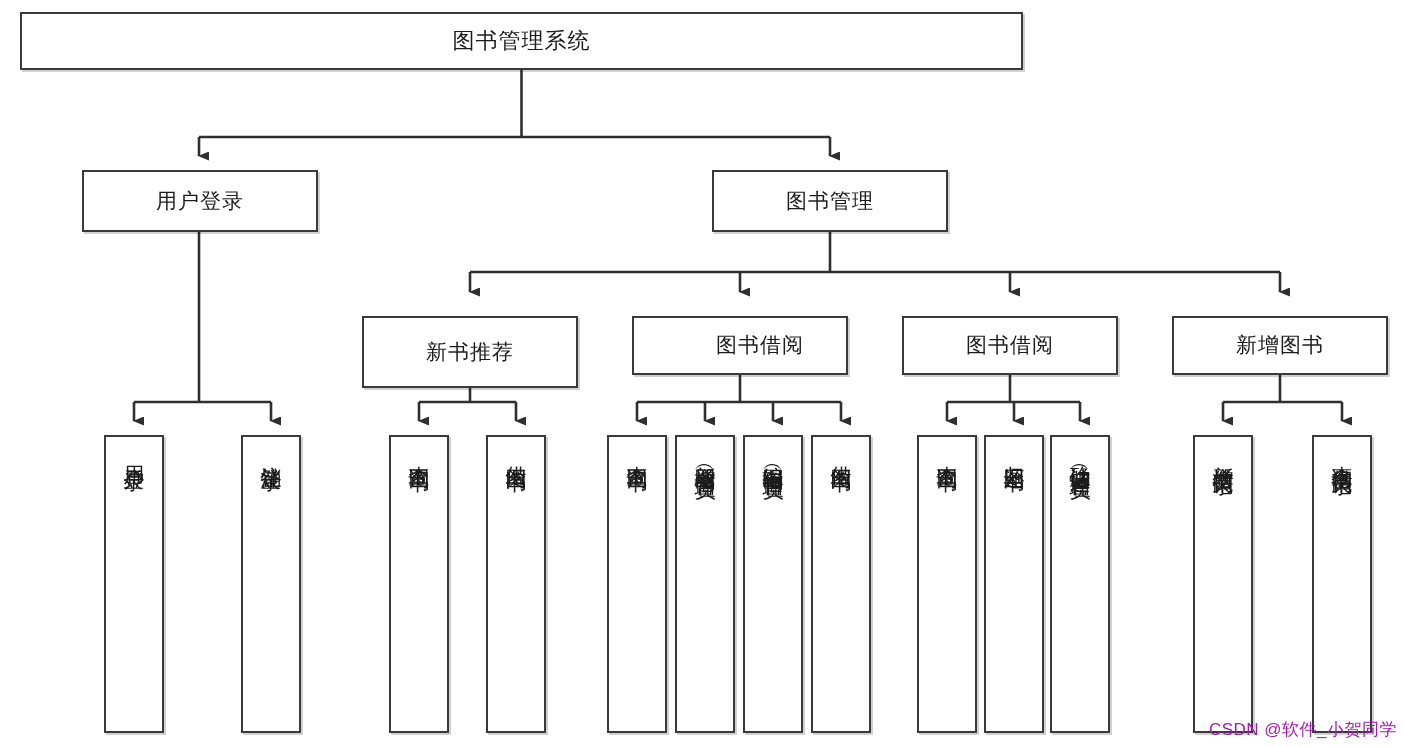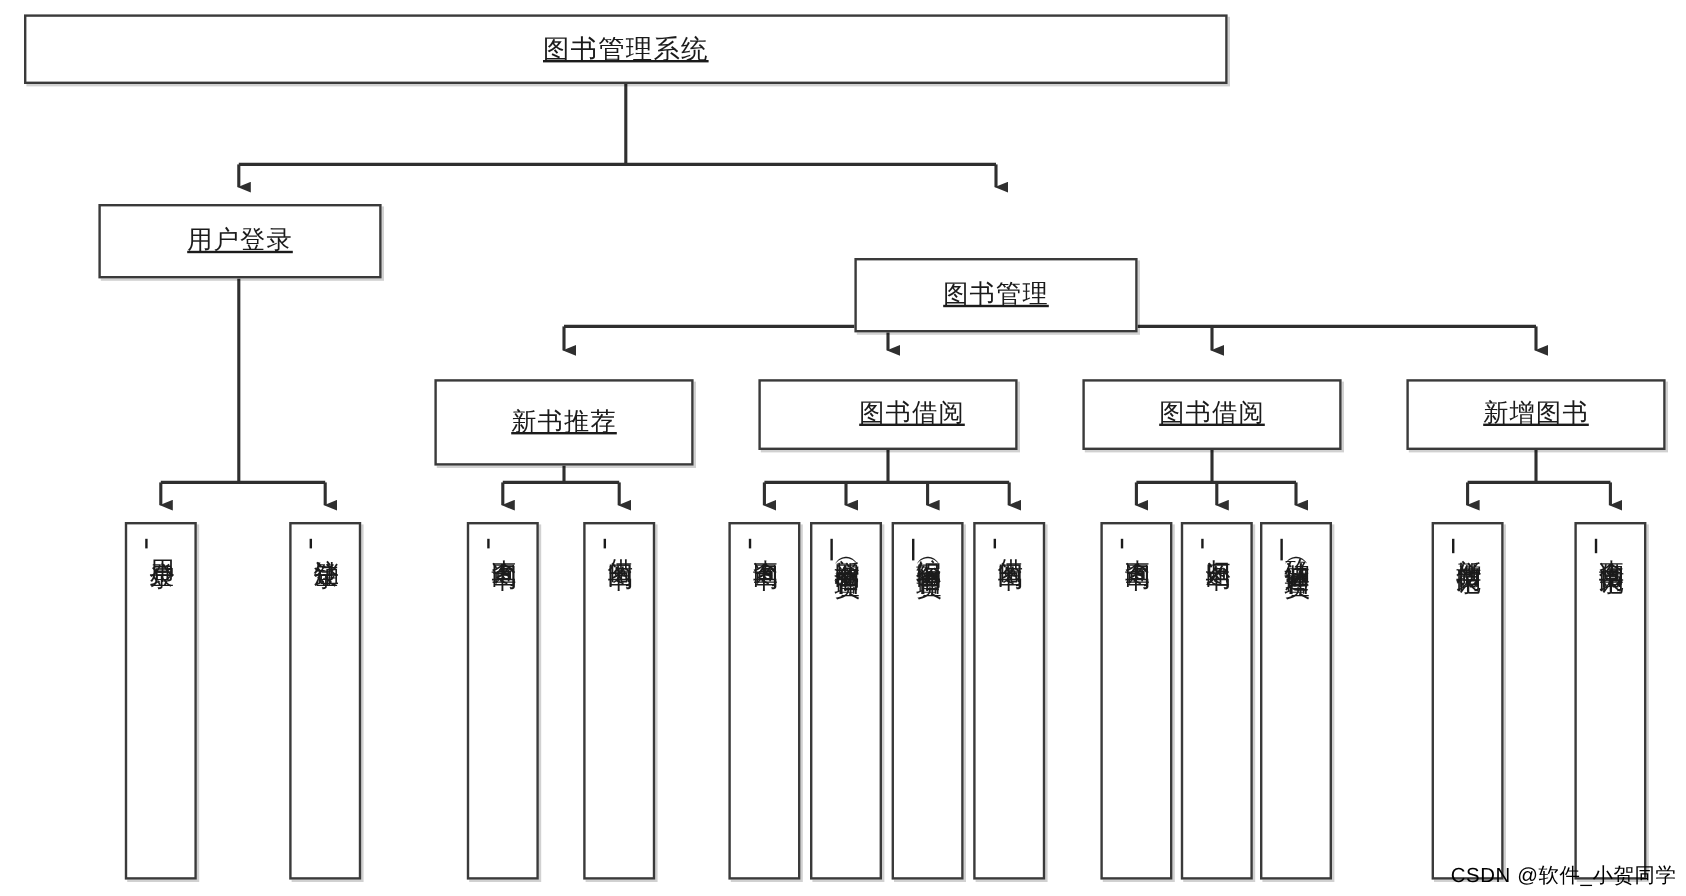--- a/index.html
+++ b/index.html
@@ -35,21 +35,20 @@
     align-items: center;
     justify-content: center;
     color: #1b1b1b;
     box-shadow: 2px 2px 0 rgba(0,0,0,0.18);
   }
   .node .label {
     display: block;
     text-align: right;
     line-height: 1.25;
     letter-spacing: 1px;
-    text-decoration: underline;
   }
   .node.horiz .label {
     font-size: 21px;
   }
   .node.root .label {
     font-size: 22px;
   }
   .node.vert {
     align-items: flex-start;
     padding-top: 12px;
@@ -61,21 +60,21 @@
     font-size: 21px;
     line-height: 1.05;
     letter-spacing: 2px;
     white-space: nowrap;
   }
   .watermark {
     position: absolute;
     right: 8px;
     bottom: 6px;
     font-size: 17px;
-    color: #000000;
+    color: #a21caf;
     letter-spacing: 0.5px;
     user-select: none;
     white-space: nowrap;
   }
 </style>
 </head>
 <body>
 
 <div id="diagram-root">
 
@@ -129,21 +128,21 @@
     </g>
   </svg>
 
   <div class="node root horiz" style="left:20px; top:12px; width:1003px; height:58px;">
     <span class="label">图书管理系统</span>
   </div>
 
   <div class="node horiz" style="left:82px; top:170px; width:236px; height:62px;">
     <span class="label">用户登录</span>
   </div>
-  <div class="node horiz" style="left:712px; top:170px; width:236px; height:62px;margin-top:45px;">
+  <div class="node horiz" style="left:712px; top:170px; width:236px; height:62px;">
     <span class="label">图书管理</span>
   </div>
 
   <div class="node horiz" style="left:362px; top:316px; width:216px; height:72px;">
     <span class="label">新书推荐</span>
   </div>
   <div class="node horiz" style="left:632px; top:316px; width:216px; height:59px;padding-left:40px;">
     <span class="label">图书借阅</span>
   </div>
   <div class="node horiz" style="left:902px; top:316px; width:216px; height:59px;">

